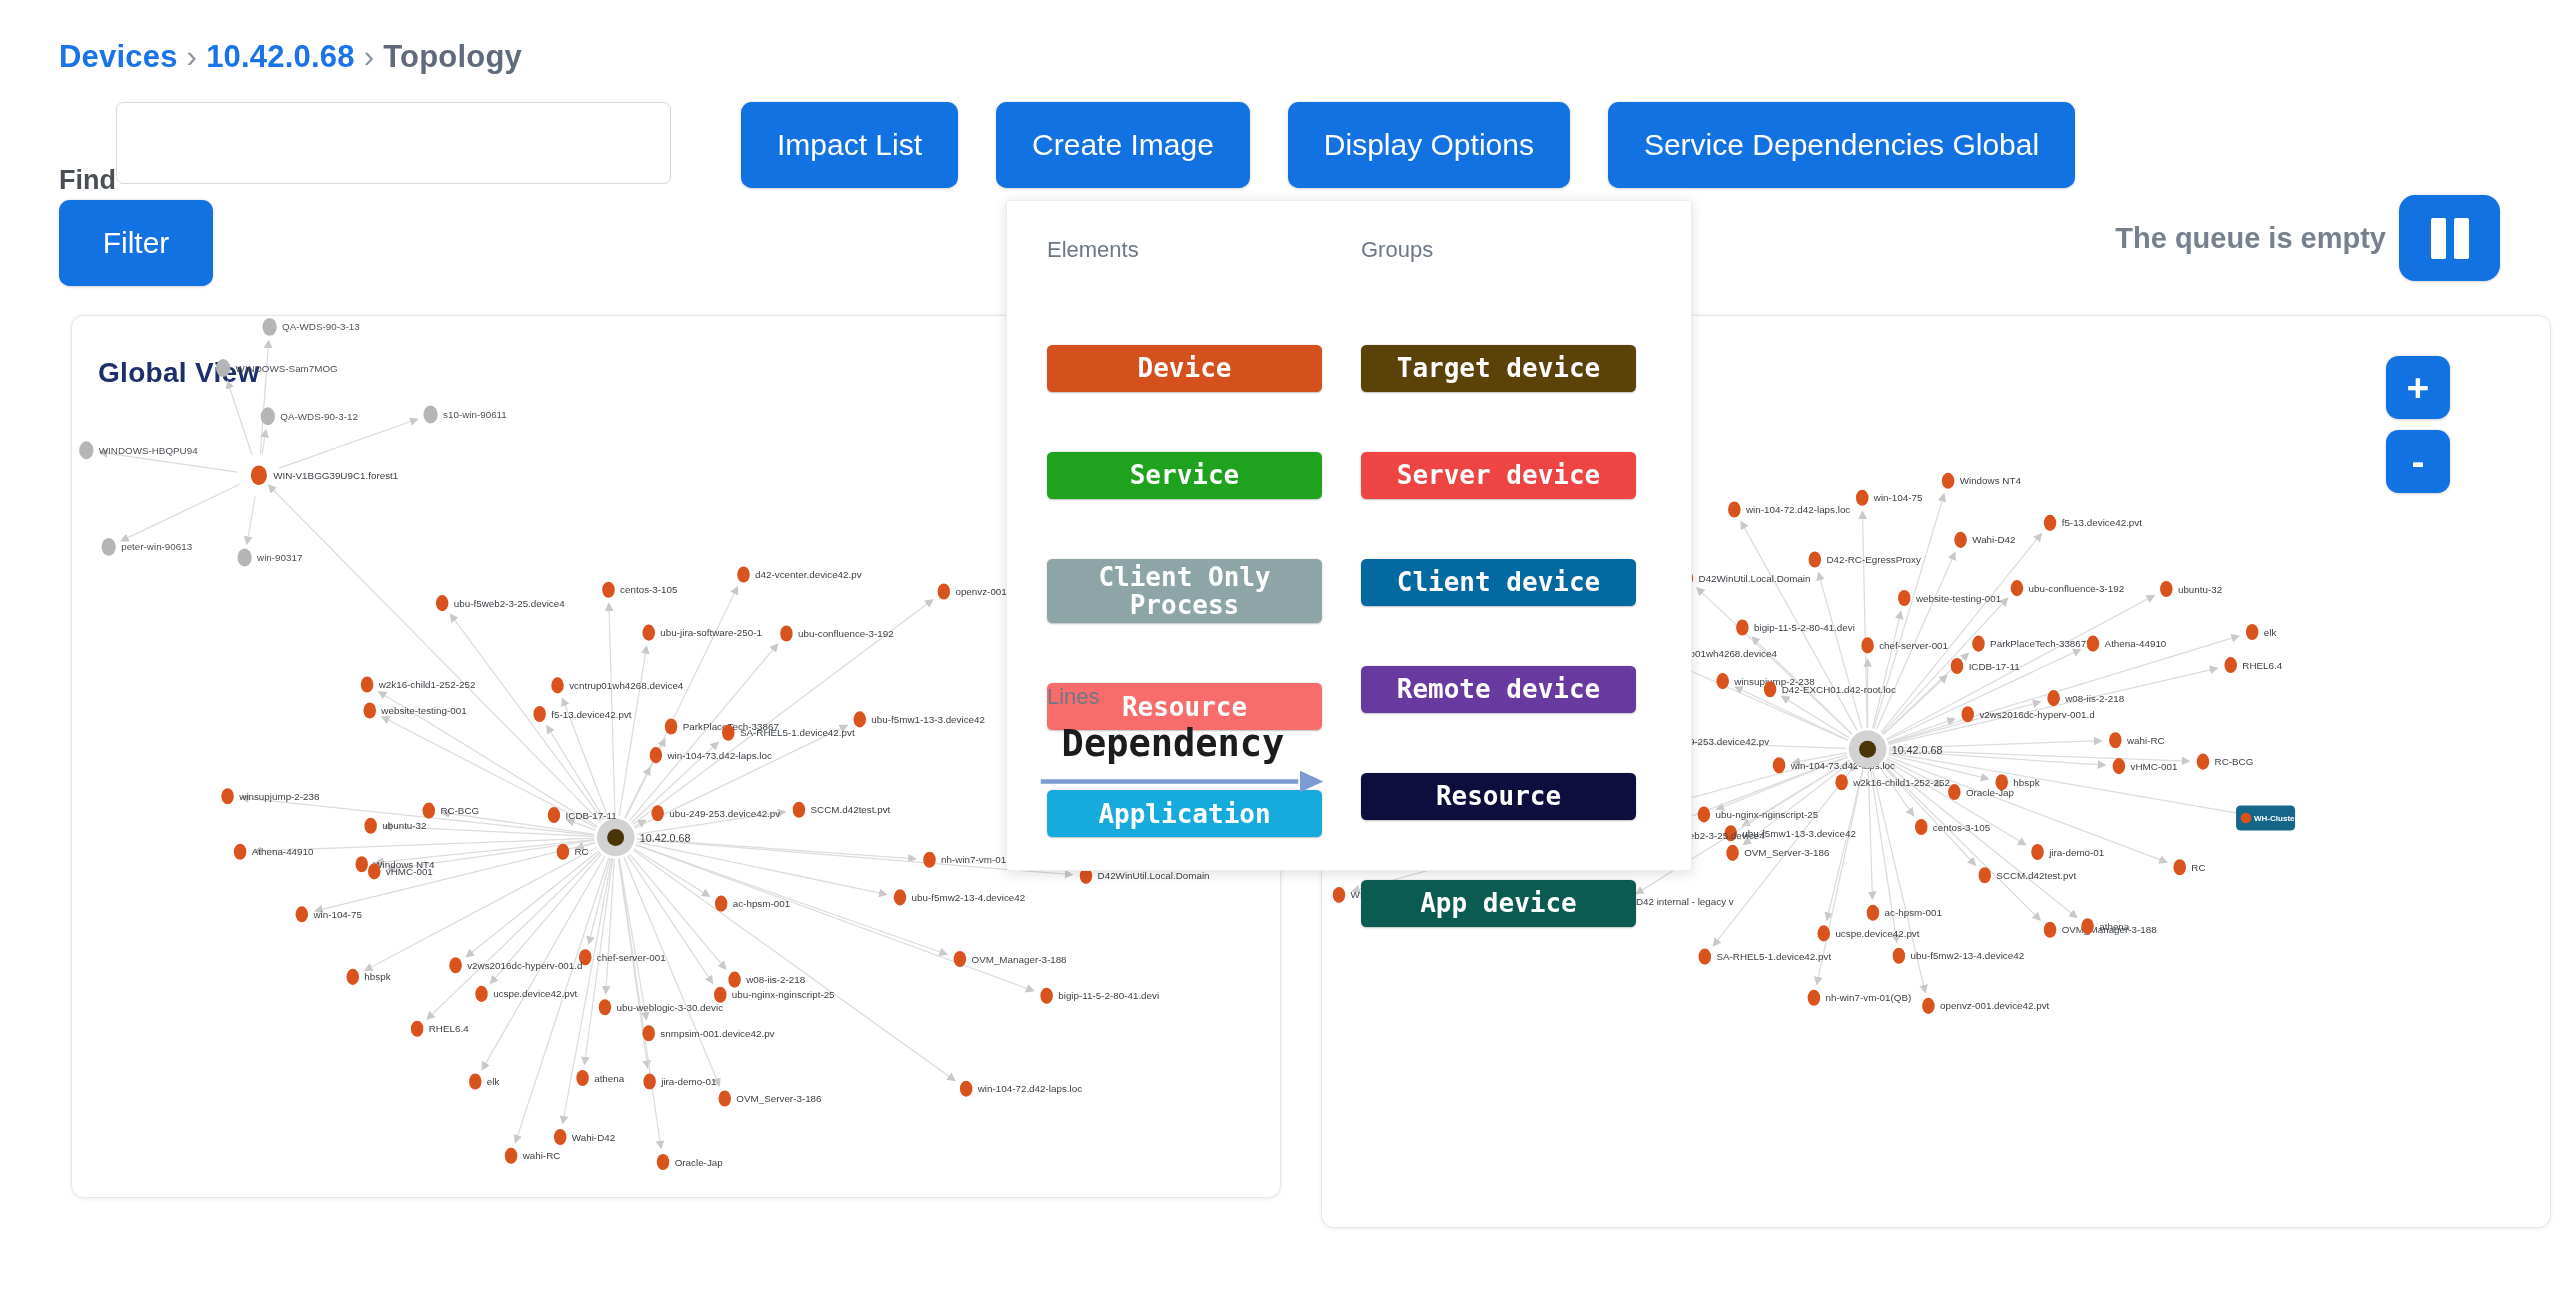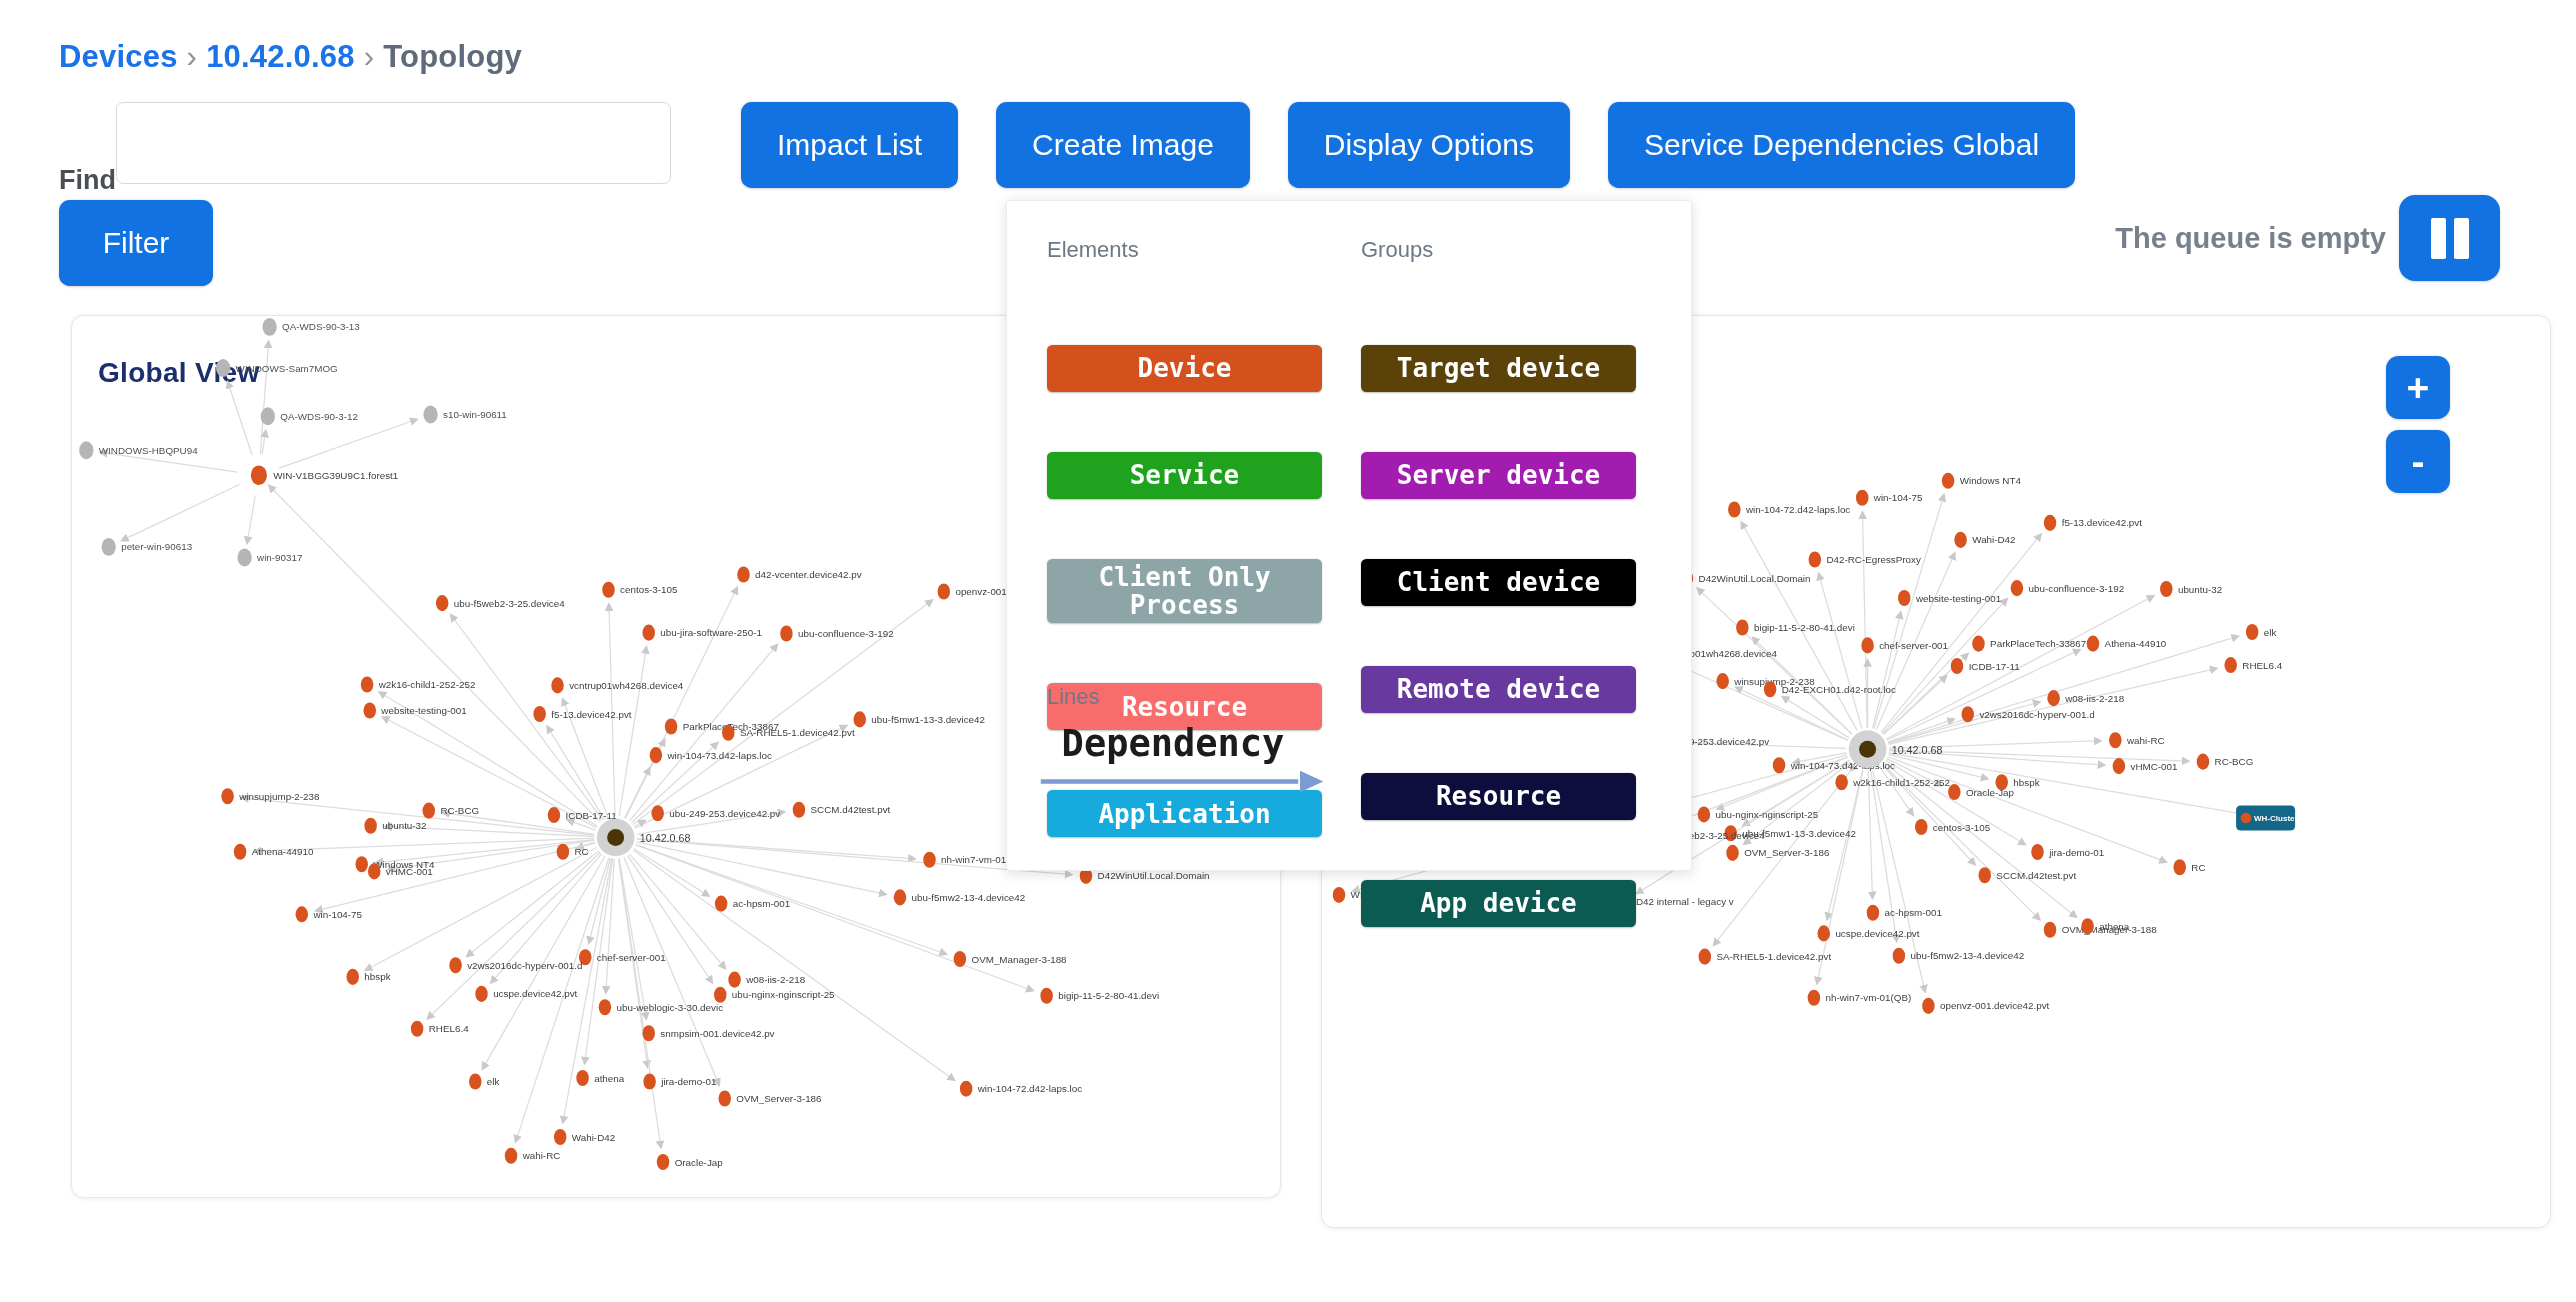--- a/index.html
+++ b/index.html
@@ -430,22 +430,22 @@
   <div id="groups-head" class="popup-head">Groups</div>
   <div id="elements-col" class="chip-col">
       <div class="chip" style="background: rgb(212, 81, 30);">Device</div>
       <div class="chip" style="background: rgb(31, 163, 31);">Service</div>
       <div class="chip" style="background: rgb(141, 165, 167);">Client Only Process</div>
       <div class="chip" style="background: rgb(249, 108, 108);">Resource</div>
       <div class="chip" style="background: rgb(23, 170, 221);">Application</div>
     </div>
   <div id="groups-col" class="chip-col">
       <div class="chip" style="background: rgb(90, 66, 9);">Target device</div>
-      <div class="chip" style="background: #a21caf;">Server device</div>
-      <div class="chip" style="background: #000000;">Client device</div>
+      <div class="chip" style="background: #ef4444;">Server device</div>
+      <div class="chip" style="background: #0369a1;">Client device</div>
       <div class="chip" style="background: rgb(104, 57, 158);">Remote device</div>
       <div class="chip" style="background: rgb(14, 14, 62);">Resource</div>
       <div class="chip" style="background: rgb(11, 91, 82);">App device</div>
     </div>
   <div id="lines-head" class="popup-head">Lines</div>
   <div id="lines-col">
       <div class="line-row">
         <div class="line-label">Dependency</div>
         <svg width="295" height="29" class="line-arrow" viewBox="0 0 330 32">
           <line x1="2" y1="16" x2="290" y2="16" stroke="#7b9bd2" stroke-width="5"></line>

